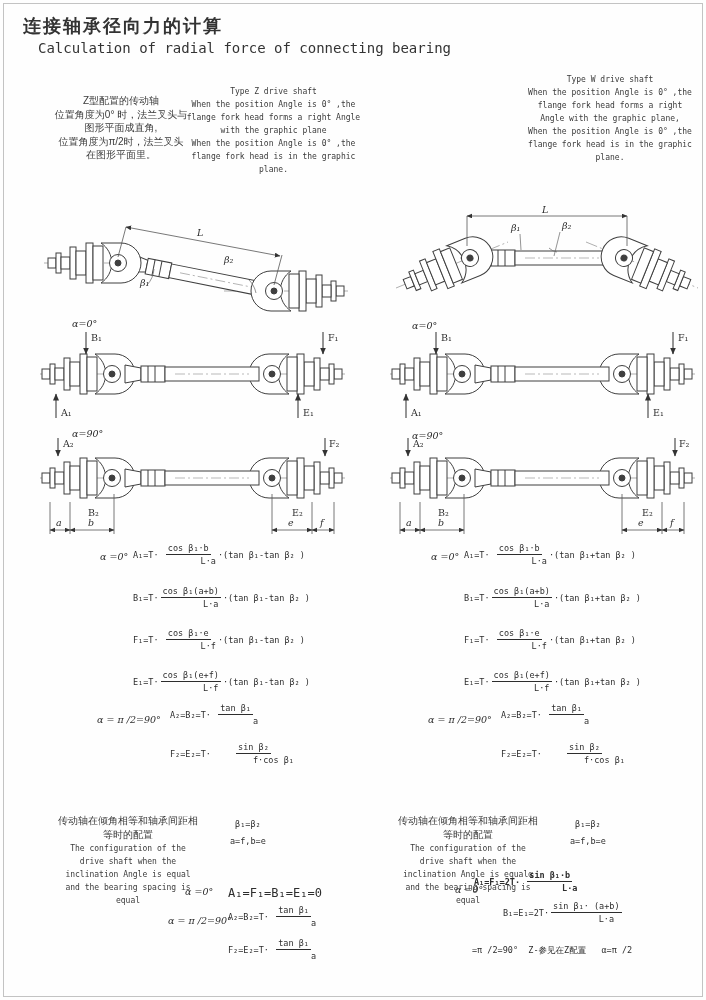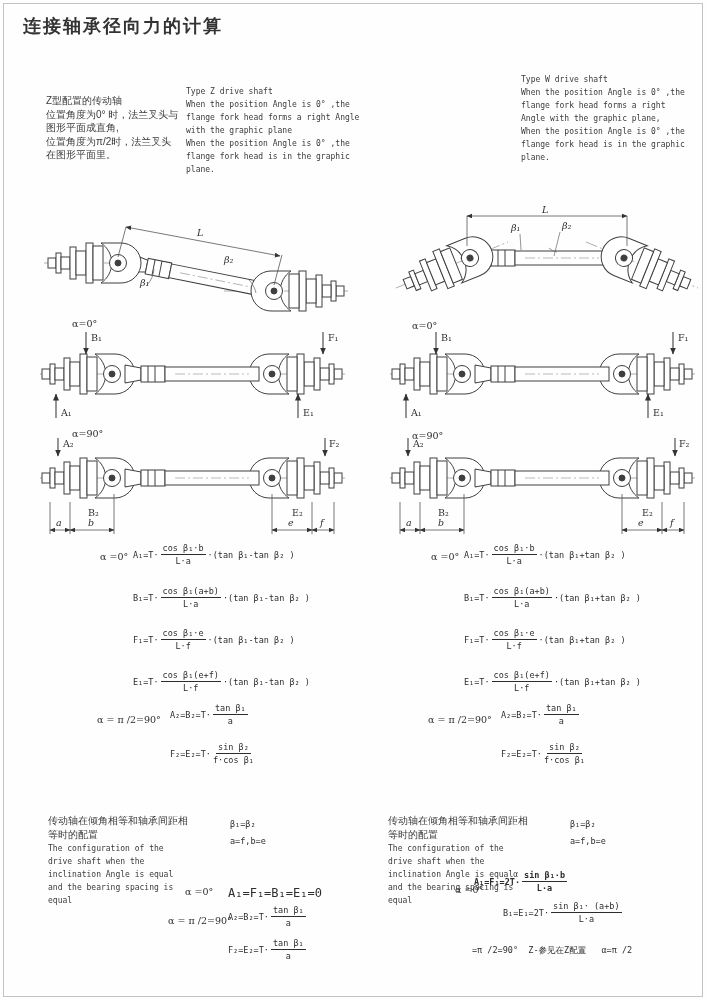--- a/index.html
+++ b/index.html
@@ -1,30 +1,30 @@
 <!DOCTYPE html>
 <html><head>
 <meta charset="utf-8">
 <style>
   html,body { margin:0; padding:0; background:#e8e8e8; }
   .page { position:relative; width:706px; height:1000px; background:#fefefe;
           font-family:"DejaVu Sans Mono", monospace; color:#2d2d2d; overflow:hidden; margin:0 auto; }
   .frame { position:absolute; inset:3px; border:1px solid #c3c3c3; pointer-events:none; }
   .abs { position:absolute; }
-  .pre { white-space:pre-line; }
+  .pre { white-space:pre-line;text-align:center; }
   .title-zh { font-size:18px; font-weight:bold; letter-spacing:2px; font-family:"Liberation Sans",sans-serif; color:#333; }
   .title-en { font-size:14px; letter-spacing:0px; color:#333; }
   .zh { font-size:10px; line-height:13.5px; color:#3a3a3a; font-family:"Liberation Sans",sans-serif; }
   .en { font-size:8px; line-height:13px; color:#3a3a3a; }
-  .alpha { font-size:9.5px; font-family:"DejaVu Serif",serif; color:#2d2d2d; }
+  .alpha { font-size:9.5px; font-style:italic; font-family:"DejaVu Serif",serif; color:#2d2d2d; }
   .cond { font-size:8.5px; line-height:17px; color:#2d2d2d; }
   .formula { position:absolute; display:flex; align-items:center; font-size:8.5px; white-space:pre; color:#2d2d2d; }
   .frac { display:inline-flex; flex-direction:column; align-items:center; margin:0 2px; line-height:10px; }
   .frac .num { border-bottom:0.8px solid #2d2d2d; padding:0 2px 1px; }
-  .frac .den { padding-top:1px; }
+  .frac .den { padding-top:1px;margin-left:40px; }
   svg { display:block; }
   .cl { stroke:#8c8c8c; stroke-width:0.7; stroke-dasharray:12 3 2 3; fill:none; }
   .dim { stroke:#555; stroke-width:0.8; fill:none; }
   .fl  { stroke:#2d2d2d; stroke-width:1; fill:none; }
   .arc { stroke:#666; stroke-width:0.7; fill:none; }
   .slabel { font-size:9.5px; font-family:"DejaVu Serif",serif; fill:#2d2d2d; }
   .glabel { font-size:9.5px; font-style:italic; font-family:"DejaVu Serif",serif; fill:#2d2d2d; }
 </style>
 </head>
 <body>
@@ -60,20 +60,21 @@
       <use href="#shaft-end" transform="translate(300,0) scale(-1,1)"></use>
       <use href="#shaft-tube" transform="translate(83,0)"></use>
     </g>
   </defs>
 </svg>
 
 <div class="page">
   <div class="frame"></div>
 
   <div class="abs title-zh" style="left:23px; top:14px;">连接轴承径向力的计算</div>
+  <div class="abs title-en" style="left:38px; top:40px;">Calculation of radial force of connecting bearing</div>
 
   <div class="abs zh pre" style="left:46px; top:94px; width:150px;">Z型配置的传动轴
 位置角度为0° 时，法兰叉头与
 图形平面成直角,
 位置角度为π/2时，法兰叉头
 在图形平面里。</div>
   <div class="abs en pre" style="left:186px; top:85px; width:175px;">Type Z drive shaft
 When the position Angle is 0° ,the
 flange fork head forms a right Angle
 with the graphic plane

